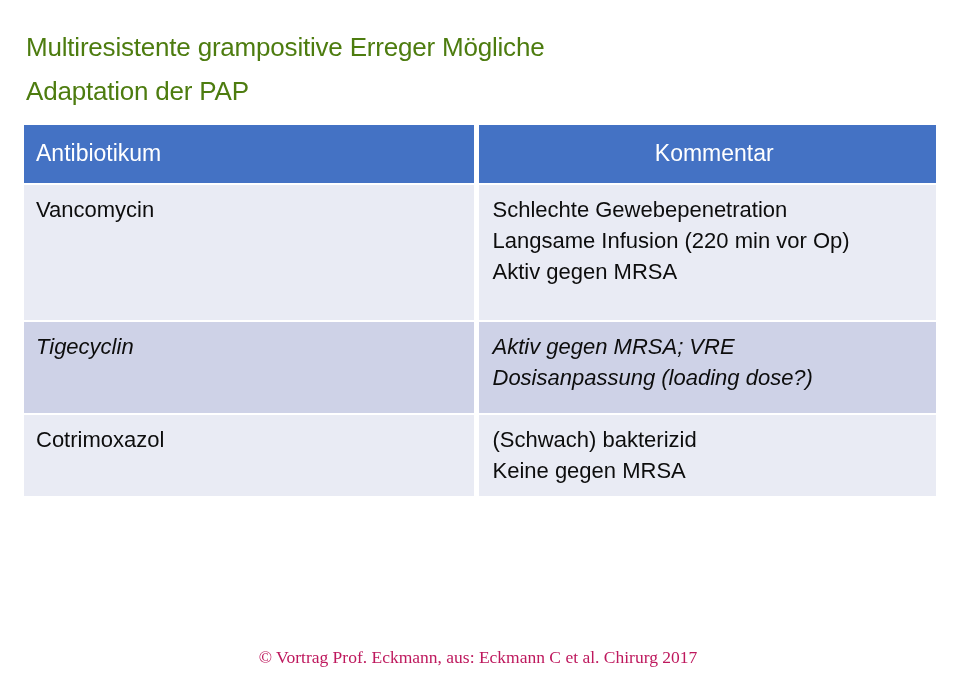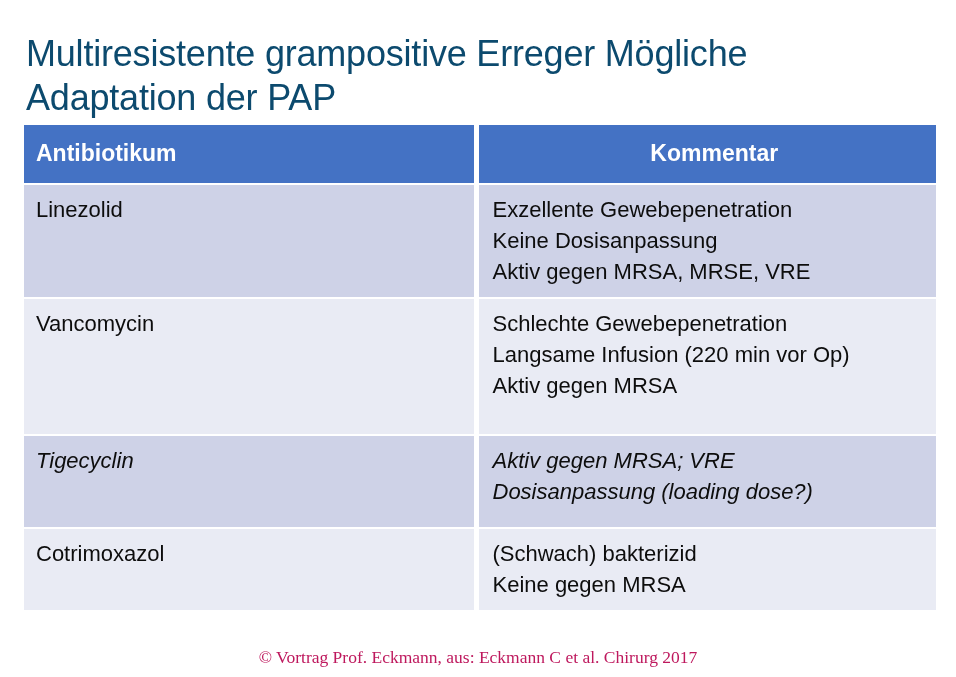--- a/index.html
+++ b/index.html
@@ -21,24 +21,24 @@
     height: 677px;
     box-sizing: border-box;
   }
 
   
   .slide-title {
     position: absolute;
     left: 26px;
     top: 8px;
     width: 890px;
-    font-size: 36px;
+    font-size: 26px;
     line-height: 44px;
     font-weight: 400;
-    color: #0c4a6e;
+    color: #4d7c0f;
     letter-spacing: -0.2px;
     white-space: pre-line;
   }
 
   
   .table-wrap {
     position: absolute;
     left: 24px;
     top: 125px;
     width: 912px;
@@ -61,21 +61,21 @@
   }
 
   
   table.pap thead tr {
     height: 58px;
   }
   table.pap th {
     background: #4472c4;
     color: #ffffff;
     font-size: 23px;
-    font-weight: 700;
+    font-weight: 400;
     line-height: 28px;
     padding: 14px 0 16px 12px;
     box-sizing: border-box;
     height: 58px;
   }
   table.pap th.col-right {
     border-left: 5px solid #ffffff;
     padding-left: 14px;
     text-align: center;
   }
@@ -132,26 +132,20 @@
         <col class="c1">
         <col class="c2">
       </colgroup>
       <thead>
         <tr>
           <th class="col-left">Antibiotikum</th>
           <th class="col-right">Kommentar</th>
         </tr>
       </thead>
       <tbody>
-        <tr class="band-dark r1">
-          <td class="col-left">Linezolid</td>
-          <td class="col-right">Exzellente Gewebepenetration
-Keine Dosisanpassung
-Aktiv gegen MRSA, MRSE, VRE</td>
-        </tr>
         <tr class="band-light r2">
           <td class="col-left">Vancomycin</td>
           <td class="col-right">Schlechte Gewebepenetration
 Langsame Infusion (220 min vor Op)
 Aktiv gegen MRSA</td>
         </tr>
         <tr class="band-dark r3">
           <td class="col-left">Tigecyclin</td>
           <td class="col-right">Aktiv gegen MRSA; VRE
 Dosisanpassung (loading dose?)</td>

